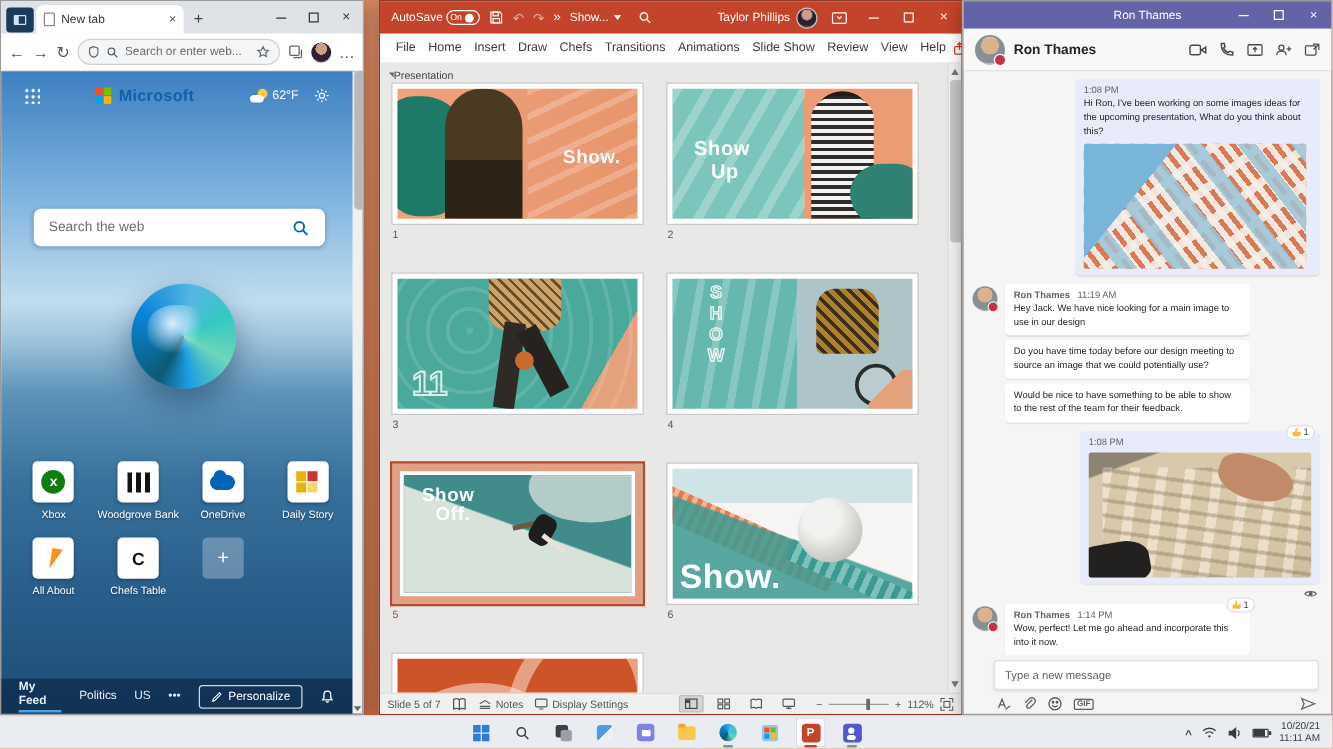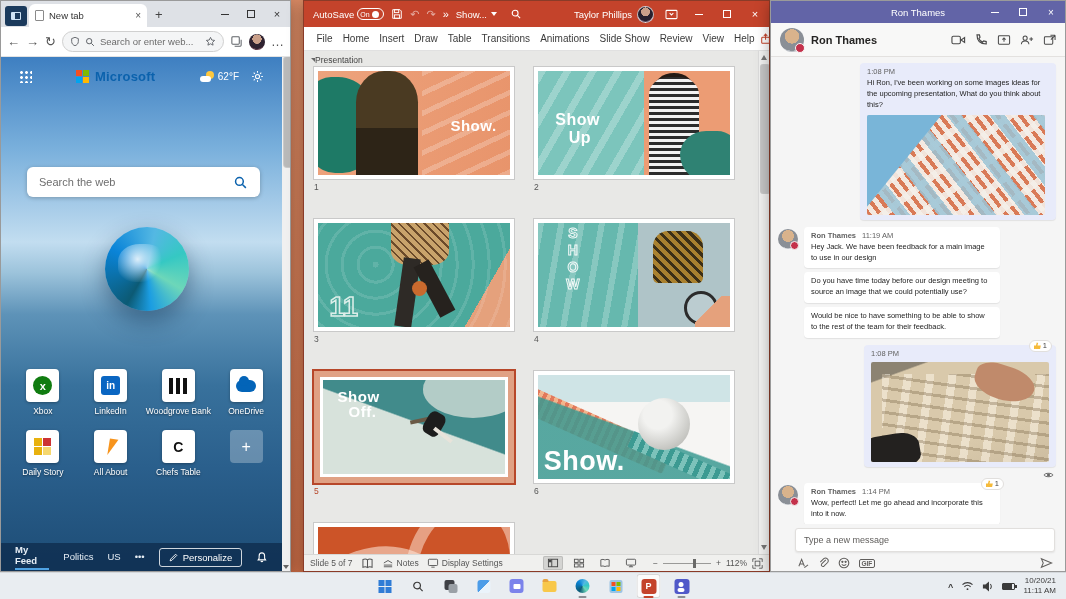--- a/index.html
+++ b/index.html
@@ -336,26 +336,20 @@
       <div class="edge-logo"></div>
       <div class="tiles">
         <div class="tile">
             <span class="tico">
               <span class="xbx">x</span>
             </span>
             <span class="tlabel">Xbox</span>
           </div>
         <div class="tile">
             <span class="tico">
-              <span class="lnk">in</span>
-            </span>
-            <span class="tlabel">LinkedIn</span>
-          </div>
-        <div class="tile">
-            <span class="tico">
               <span class="wdg"></span>
             </span>
             <span class="tlabel">Woodgrove Bank</span>
           </div>
         <div class="tile">
             <span class="tico">
               <span class="odv"></span>
             </span>
             <span class="tlabel">OneDrive</span>
           </div>
@@ -451,21 +445,21 @@
             <i class="box"></i>
           </span>
         <span>×</span>
       </span>
     </div>
     <div class="p-menu">
       <span class="mi">File</span>
       <span class="mi">Home</span>
       <span class="mi">Insert</span>
       <span class="mi">Draw</span>
-      <span class="mi">Table</span>
+      <span class="mi">Chefs</span>
       <span class="mi">Transitions</span>
       <span class="mi">Animations</span>
       <span class="mi">Slide Show</span>
       <span class="mi">Review</span>
       <span class="mi">View</span>
       <span class="mi">Help</span>
       <span class="ric">
         <svg width="12" height="12" viewBox="0 0 14 14" fill="none" stroke="currentColor" stroke-width="1.2">
             <rect x="2" y="5" width="9" height="7" rx="1"></rect>
             <path d="M6.5 8 V1.5 M4.5 3.5 L6.5 1.3 L8.5 3.5"></path>
@@ -702,21 +696,21 @@
       </div>
 
       <div class="grp recv">
         <span class="avatar-m"></span>
         <div class="stack">
           <div class="bubble">
             <div class="nameline">
                 <b>Ron Thames</b>
                 <span>11:19 AM</span>
               </div>
-            <div class="msgtxt">Hey Jack. We have been feedback for a main image to use in our design</div>
+            <div class="msgtxt">Hey Jack. We have nice looking for a main image to use in our design</div>
           </div>
           <div class="bubble">
             <div class="msgtxt">Do you have time today before our design meeting to source an image that we could potentially use?</div>
           </div>
           <div class="bubble">
             <div class="msgtxt">Would be nice to have something to be able to show to the rest of the team for their feedback.</div>
           </div>
         </div>
       </div>
 

